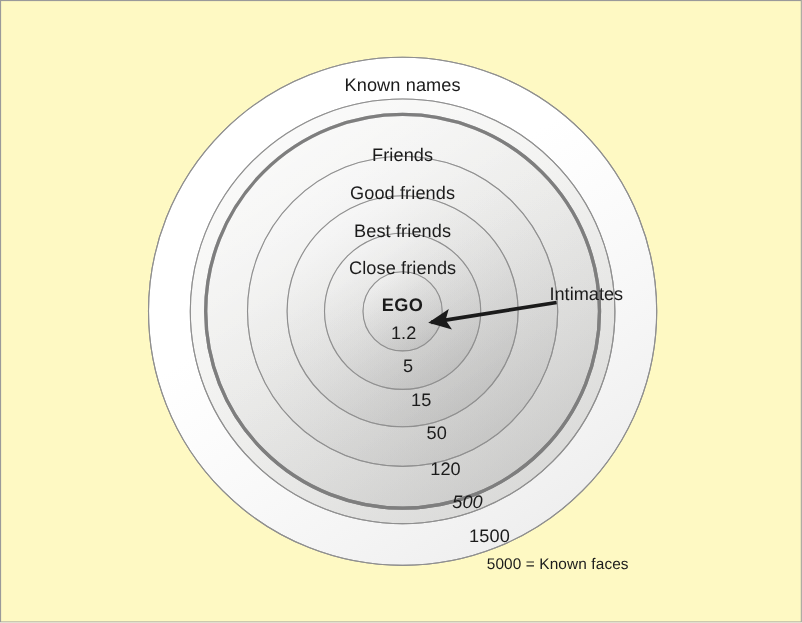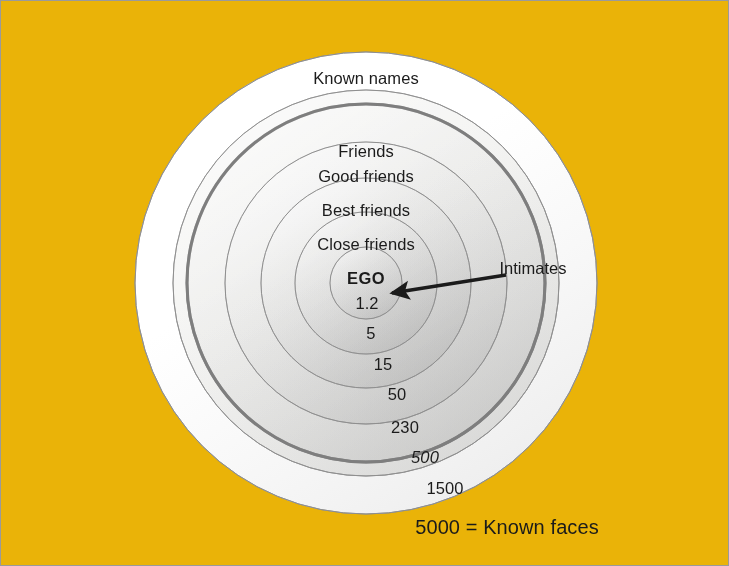--- a/index.html
+++ b/index.html
@@ -8,21 +8,21 @@
     padding: 0;
     background: #ffffff;
   }
   body {
     font-family: "Liberation Sans", sans-serif;
   }
   #stage {
     position: relative;
     width: 729px;
     height: 566px;
-    background: #eab308;
+    background: #fef9c3;
     box-sizing: border-box;
     border: 1px solid #9a9a9a;
     overflow: hidden;
   }
   #diagram-svg {
     position: absolute;
     left: 0;
     top: 0;
     width: 729px;
     height: 566px;
@@ -52,24 +52,23 @@
     font-size: 16.5px;
     font-weight: bold;
     transform: translateX(-50%);
     letter-spacing: 0.4px;
   }
   .callout-label {
     font-size: 16.5px;
     transform: translateX(-50%);
   }
   .outer-caption {
-    font-size: 20px;
+    font-size: 14px;
     transform: translateX(-50%);
     letter-spacing: 0.1px;
-    margin-top: 12px;
   }
 </style>
 </head>
 <body>
 
 <div id="stage">
 
   <svg id="diagram-svg" viewBox="0 0 729 566">
     <defs>
       <marker id="arrowhead" markerWidth="6" markerHeight="6" refX="5.2" refY="3" orient="auto" markerUnits="strokeWidth">
@@ -105,30 +104,30 @@
         <ellipse cx="365" cy="282" rx="141" ry="141" fill="none" stroke="#8f8f8f" stroke-width="1"></ellipse>
         <ellipse cx="365" cy="282" rx="105" ry="105" fill="none" stroke="#8f8f8f" stroke-width="1"></ellipse>
         <ellipse cx="365" cy="282" rx="71" ry="71" fill="none" stroke="#8f8f8f" stroke-width="1"></ellipse>
         <ellipse cx="365" cy="282" rx="36" ry="36" fill="none" stroke="#8f8f8f" stroke-width="1"></ellipse>
       </g>
 
     <line id="callout-arrow" stroke="#1b1b1b" stroke-width="3.4" marker-end="url(#arrowhead)" x1="505" y1="274" x2="391" y2="292"></line>
   </svg>
 
   <div class="ring-label" style="left: 365px; top: 69px;">Known names</div>
-  <div class="ring-label" style="left: 365px; top: 132px; margin-top: 10px;">Friends</div>
+  <div class="ring-label" style="left: 365px; top: 132px;">Friends</div>
   <div class="ring-label" style="left: 365px; top: 167px;">Good friends</div>
   <div class="ring-label" style="left: 365px; top: 201px;">Best friends</div>
   <div class="ring-label" style="left: 365px; top: 235px;">Close friends</div>
   <div class="ego-label" style="left: 365px; top: 269px;">EGO</div>
 
   <div class="ring-number" style="left: 366px; top: 294px;">1.2</div>
   <div class="ring-number" style="left: 370px; top: 324px;">5</div>
   <div class="ring-number" style="left: 382px; top: 355px;">15</div>
   <div class="ring-number" style="left: 396px; top: 385px;">50</div>
-  <div class="ring-number" style="left: 404px; top: 418px;">230</div>
+  <div class="ring-number" style="left: 404px; top: 418px;">120</div>
   <div class="ring-number" style="left: 424px; top: 448px; font-style: italic;">500</div>
   <div class="ring-number" style="left: 444px; top: 479px;">1500</div>
 
   <div class="callout-label" style="left: 489px; top: 259px; margin-left: 43px;">Intimates</div>
   <div class="outer-caption" style="left: 506px; top: 504px;">5000 = Known faces</div>
 
 </div>
 
 </body></html>

